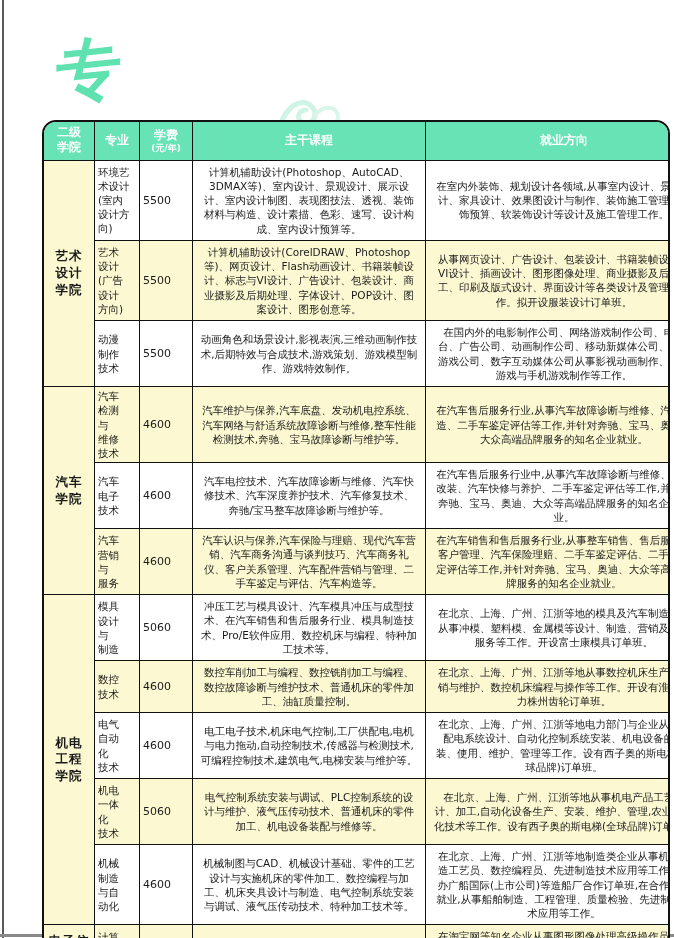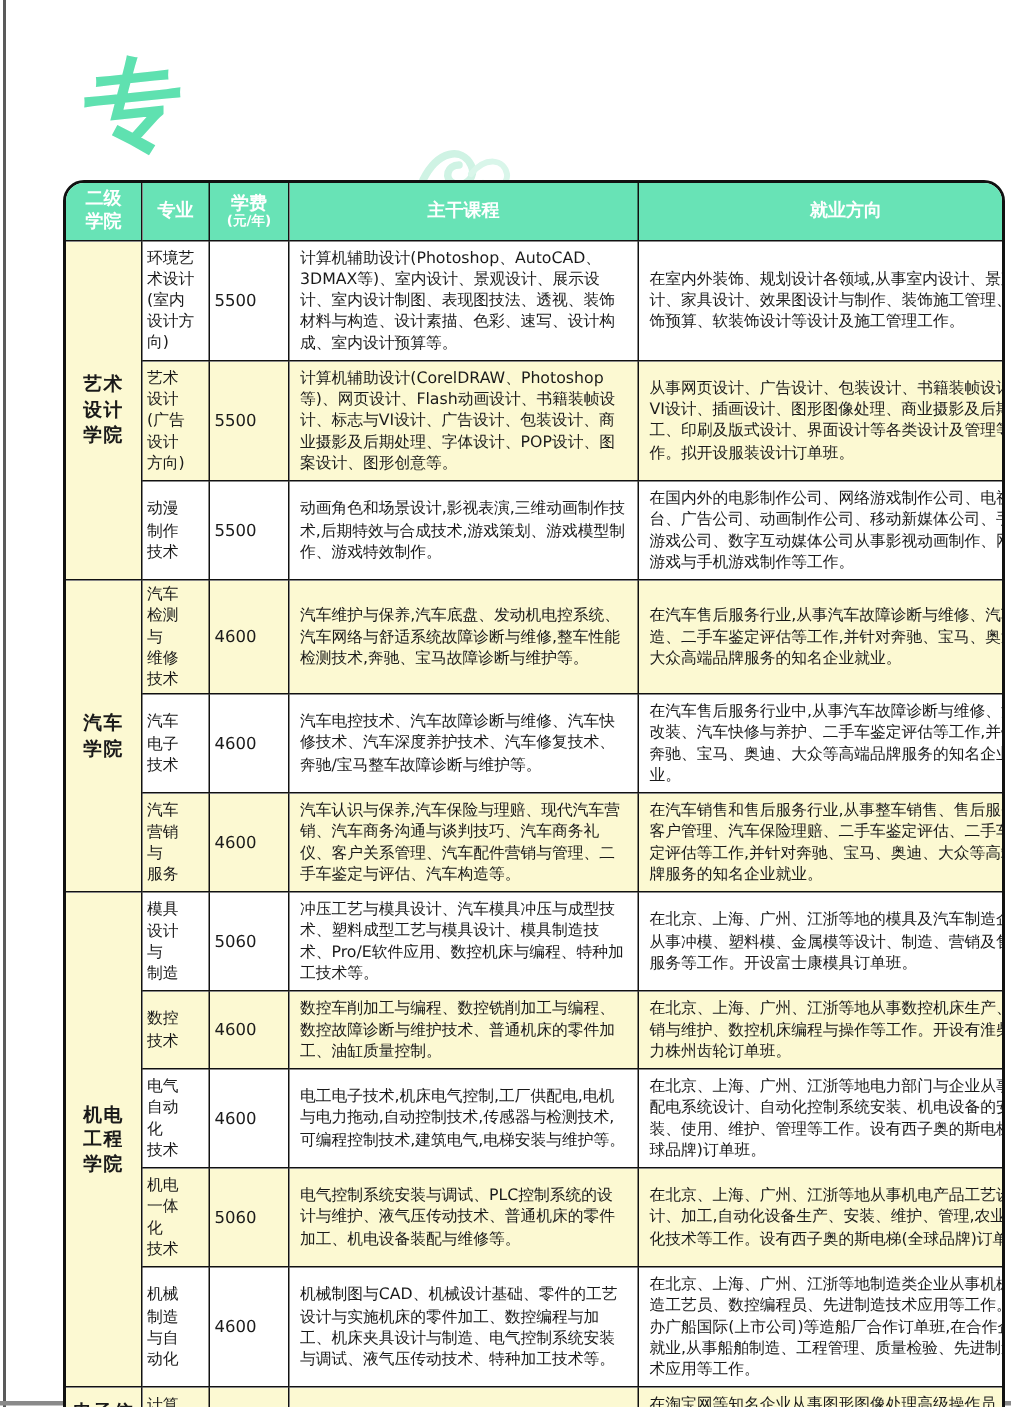--- a/index.html
+++ b/index.html
@@ -37,21 +37,21 @@
   .col-fee{width:46px;}
   .col-courses{width:226px;}
   .col-jobs{width:270px;}
 
   td.college{
     background:#fcf9d2;font-weight:bold;font-size:12.5px;text-align:center;
     white-space:pre-line;line-height:1.35;letter-spacing:1px;
   }
   td.major{font-size:10.5px;text-align:left;white-space:pre-line;line-height:1.35;}
   td.fee{font-size:11px;text-align:left;}
-  td.courses,td.jobs{font-size:10.5px;text-align:left;padding:4px 7px;line-height:1.36;}
+  td.courses,td.jobs{font-size:10.5px;text-align:center;padding:4px 7px;line-height:1.36;}
   tr.alt td.major,tr.alt td.fee,tr.alt td.courses,tr.alt td.jobs{background:#fcf9d2;}
   tr.plain td.major,tr.plain td.fee,tr.plain td.courses,tr.plain td.jobs{background:#ffffff;}
   th,td{overflow:hidden;}
 </style>
 </head>
 <body>
 
 <div class="page-edge-left"></div>
 <div class="page-edge-bottom"></div>
 
@@ -139,21 +139,21 @@
       </tr>
       <tr class="plain" style="height:62px;">
         <td class="college" rowspan="5">机电
 工程
 学院</td>
         <td class="major">模具
 设计
 与
 制造</td>
         <td class="fee">5060</td>
-        <td class="courses">冲压工艺与模具设计、汽车模具冲压与成型技术、塑料成型工艺与模具设计、模具制造技术、Pro/E软件应用、数控机床与编程、特种加工技术等。</td>
+        <td class="courses">冲压工艺与模具设计、汽车模具冲压与成型技术、在汽车销售和售后服务行业、模具制造技术、Pro/E软件应用、数控机床与编程、特种加工技术等。</td>
         <td class="jobs">在北京、上海、广州、江浙等地的模具及汽车制造企业从事冲模、塑料模、金属模等设计、制造、营销及售后服务等工作。开设富士康模具订单班。</td>
       </tr>
       <tr class="alt" style="height:44px;">
         <td class="major">数控
 技术</td>
         <td class="fee">4600</td>
         <td class="courses">数控车削加工与编程、数控铣削加工与编程、数控故障诊断与维护技术、普通机床的零件加工、油缸质量控制。</td>
         <td class="jobs">在北京、上海、广州、江浙等地从事数控机床生产、营销与维护、数控机床编程与操作等工作。开设有淮柴动力株州齿轮订单班。</td>
       </tr>
       <tr class="plain" style="height:62px;">

